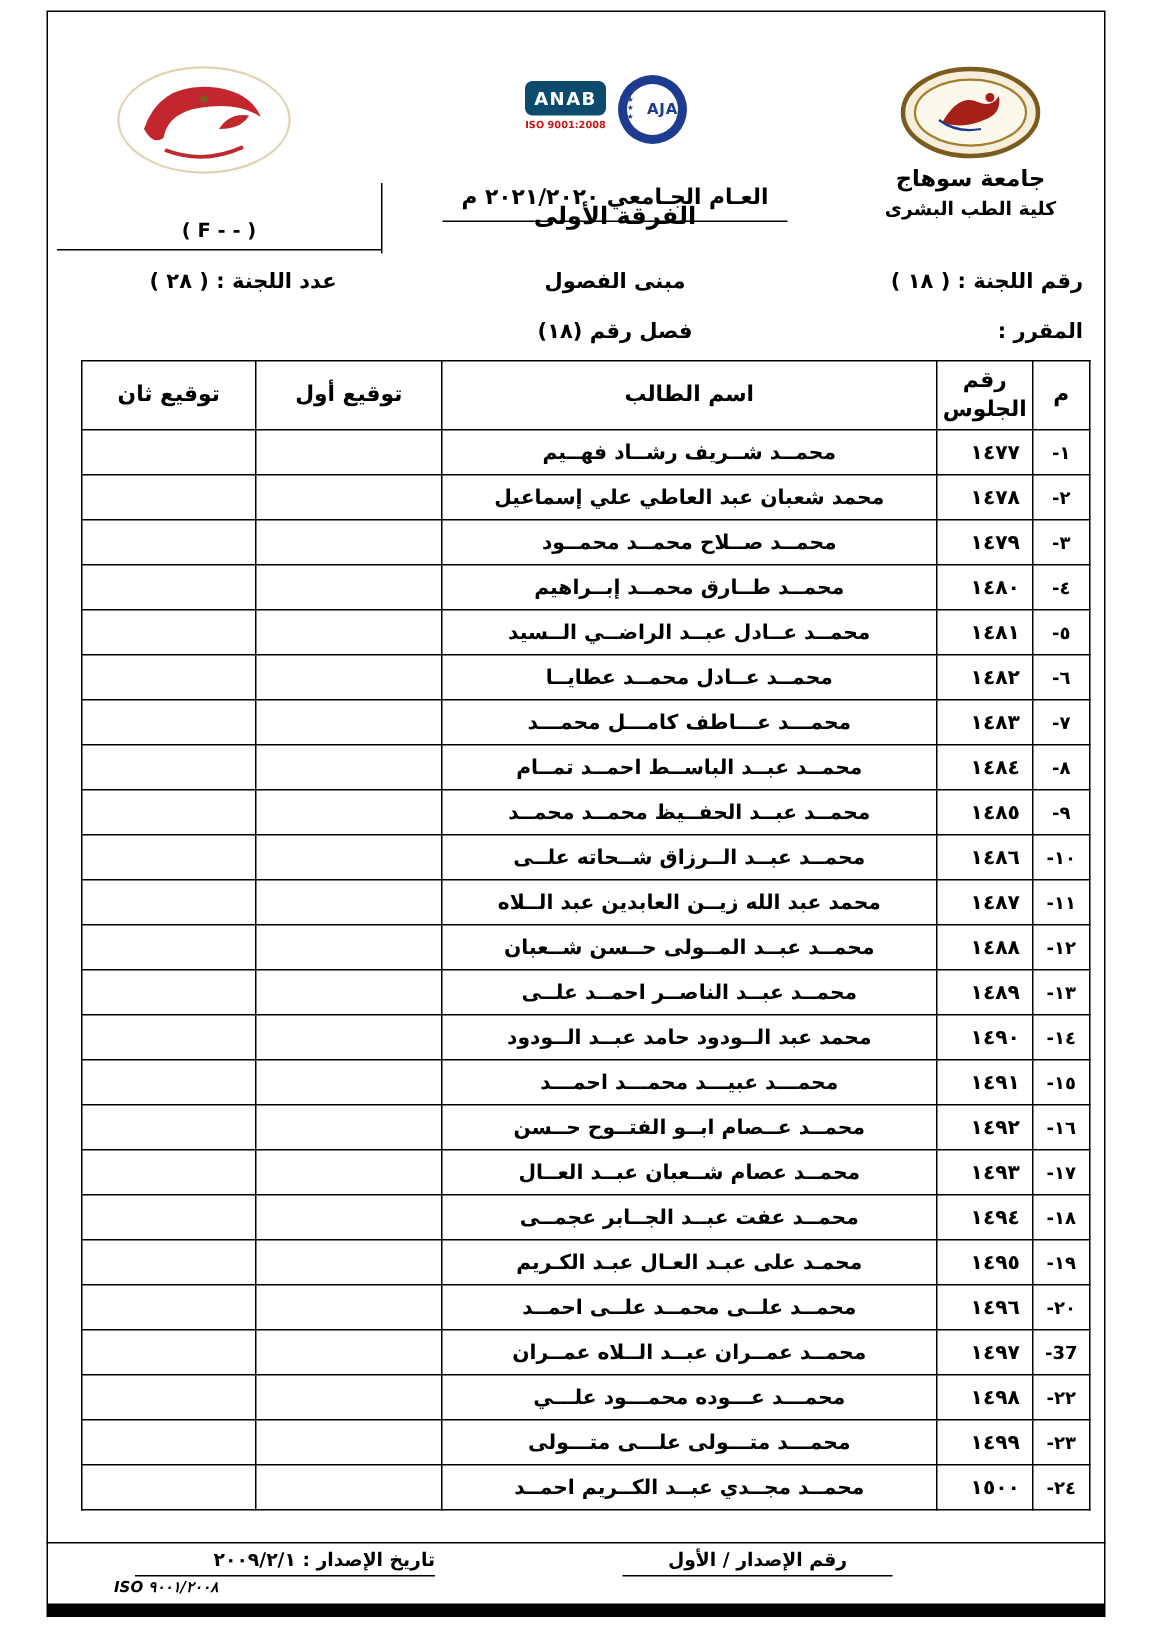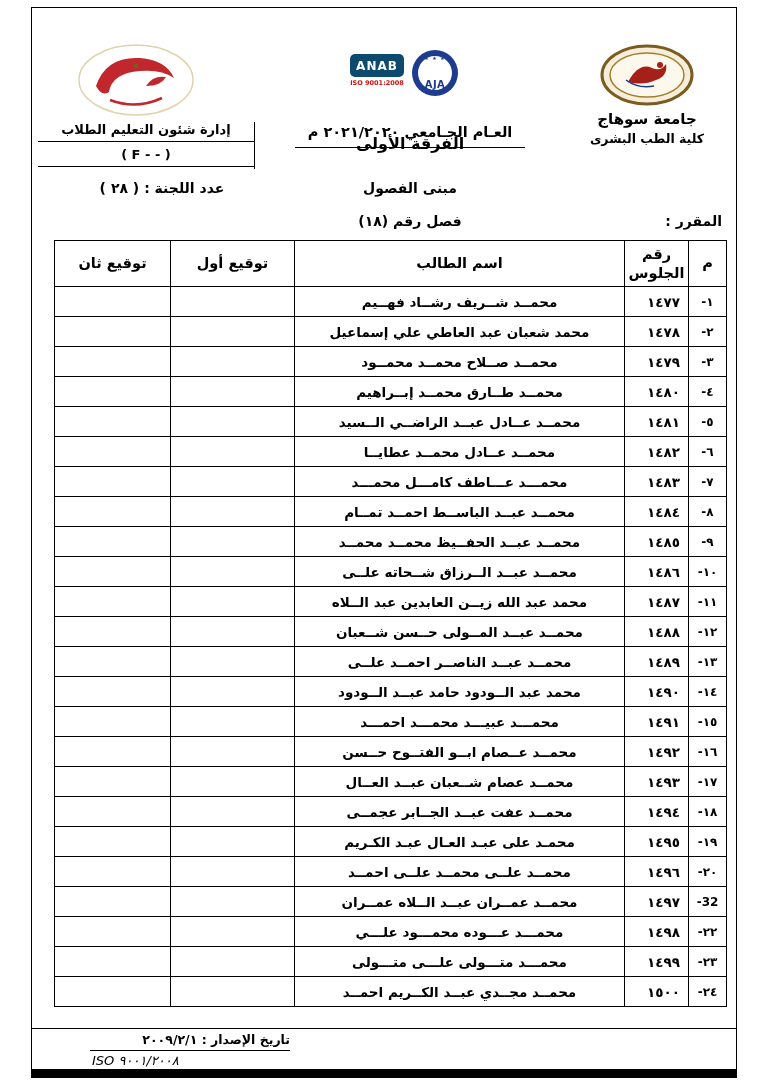--- a/index.html
+++ b/index.html
@@ -21,21 +21,21 @@
               font-weight:bold; font-size:12.5px; }
 
   
   .anab-wrap { position:absolute; left:350px; top:54px; width:54px; text-align:center; }
   .anab-box  { background:#0c4a6e; color:#fff; border-radius:5px; font-weight:bold;
                font-size:12px; padding:5px 0 4px; letter-spacing:1px; direction:ltr; }
   .anab-iso  { color:#cc1111; font-size:6.5px; font-weight:bold; margin-top:2px; direction:ltr; }
   .aja { position:absolute; left:412px; top:50px; width:46px; height:46px; border-radius:50%;
          background:#1d3c8f; display:flex; align-items:center; justify-content:center; }
   .aja-inner { width:34px; height:34px; border-radius:50%; background:#fff;
-               display:flex; flex-direction:column; align-items:center; justify-content:space-between;
+               display:flex; flex-direction:row; align-items:center; justify-content:space-between;
                direction:ltr; }
   .aja-stars { color:#1d3c8f; font-size:5px; line-height:1.1; letter-spacing:1px; }
   .aja-text  { color:#1d3c8f; font-weight:bold; font-size:10px; letter-spacing:.5px; line-height:1.1; }
   .grade-title { position:absolute; left:322px; top:97px; width:176px; text-align:center;
                  font-weight:bold; font-size:16px;margin-top:37px; }
   .acad-year   { position:absolute; left:295px; top:124px; width:230px; text-align:center;
                  font-weight:bold; font-size:14.5px; padding-bottom:7px;
                  border-bottom:1.4px solid #000; }
 
   
@@ -65,22 +65,22 @@
   td.c-no   { font-size:12px; }
   td.c-seat { font-size:13.5px; letter-spacing:3px;padding-left:16px; }
   td.c-name { font-size:13.5px; white-space:nowrap; }
 
   
   .footer-rule { position:absolute; left:31px; top:1028px; width:706px; height:1.2px; background:#000; }
   .issue-no   { position:absolute; left:415px; top:1032px; width:180px; text-align:center;
                 font-weight:bold; font-size:12.5px; padding-bottom:3px; border-bottom:1.2px solid #000; }
   .issue-date { position:absolute; left:90px; top:1032px; width:200px; text-align:right;
                 font-weight:bold; font-size:12.5px; padding-bottom:3px; border-bottom:1.2px solid #000; }
-  .iso-label  { position:absolute; left:92px; top:1053px; font-style:italic; font-weight:normal;
-                font-size:13px; direction:ltr; }
+  .iso-label  { position:absolute; left:76px; top:1053px; font-style:italic; font-weight:bold;
+                font-size:10px; direction:ltr; }
 </style>
 </head>
 <body>
 
 <div class="page">
   <div class="frame"></div>
 
   <div class="uni-logo">
     <svg viewBox="0 0 94 62" width="94" height="62">
       <ellipse cx="47" cy="31" rx="45" ry="29" fill="#f6eedb" stroke="#7a5c1e" stroke-width="3"></ellipse>
@@ -108,24 +108,24 @@
 
   <div class="dept-logo">
     <svg viewBox="0 0 120 76" width="120" height="76">
       <ellipse cx="60" cy="38" rx="57" ry="35" fill="#fff" stroke="#e0d3ae" stroke-width="1.5"></ellipse>
       <path d="M20 44 Q30 14 64 16 Q90 18 98 36 Q85 27 64 29 Q36 31 33 50 Q26 55 20 44 Z" fill="#c1272d"></path>
       <path d="M70 44 q7 -11 20 -9 q-5 9 -20 9 Z" fill="#c1272d"></path>
       <path d="M34 58 q26 10 52 -2" stroke="#c1272d" stroke-width="2.5" fill="none"></path>
       <circle cx="60" cy="24" r="2.5" fill="#7a5c1e"></circle>
     </svg>
   </div>
-  <div class="dept-name">إدارة شئون التعليم الطلاب</div>
   <div class="form-code">( F -        -        )</div>
   <div class="vline"></div>
 
+  <div class="info committee-no">رقم اللجنة : ( ١٨ )</div>
   <div class="info building">مبنى الفصول</div>
   <div class="info committee-count">عدد اللجنة : ( ٢٨ )</div>
   <div class="info course">المقرر :</div>
   <div class="info class-no">فصل رقم (١٨)</div>
 
   <table class="students">
     <colgroup>
       <col style="width:38px">
         <col style="width:64px">
         <col style="width:330px">
@@ -296,21 +296,21 @@
 
     <tr>
       <td class="c-no">٢٠-</td>
       <td class="c-seat">١٤٩٦</td>
       <td class="c-name">محمــد علــى محمــد علــى احمــد</td>
       <td class="c-sig1"></td>
       <td class="c-sig2"></td>
     </tr>
 
     <tr>
-      <td class="c-no">32-</td>
+      <td class="c-no">37-</td>
       <td class="c-seat">١٤٩٧</td>
       <td class="c-name">محمــد عمــران عبــد الــلاه عمــران</td>
       <td class="c-sig1"></td>
       <td class="c-sig2"></td>
     </tr>
 
     <tr>
       <td class="c-no">٢٢-</td>
       <td class="c-seat">١٤٩٨</td>
       <td class="c-name">محمـــد عـــوده محمـــود علـــي</td>
@@ -330,15 +330,16 @@
       <td class="c-no">٢٤-</td>
       <td class="c-seat">١٥٠٠</td>
       <td class="c-name">محمــد مجــدي عبــد الكــريم احمــد</td>
       <td class="c-sig1"></td>
       <td class="c-sig2"></td>
     </tr>
   </tbody>
   </table>
 
   <div class="footer-rule"></div>
+  <div class="issue-no">رقم الإصدار / الأول</div>
   <div class="issue-date">تاريخ الإصدار : ٢٠٠٩/٢/١</div>
   <div class="iso-label">ISO ٩٠٠١/٢٠٠٨</div>
 </div>
 
 </body></html>

